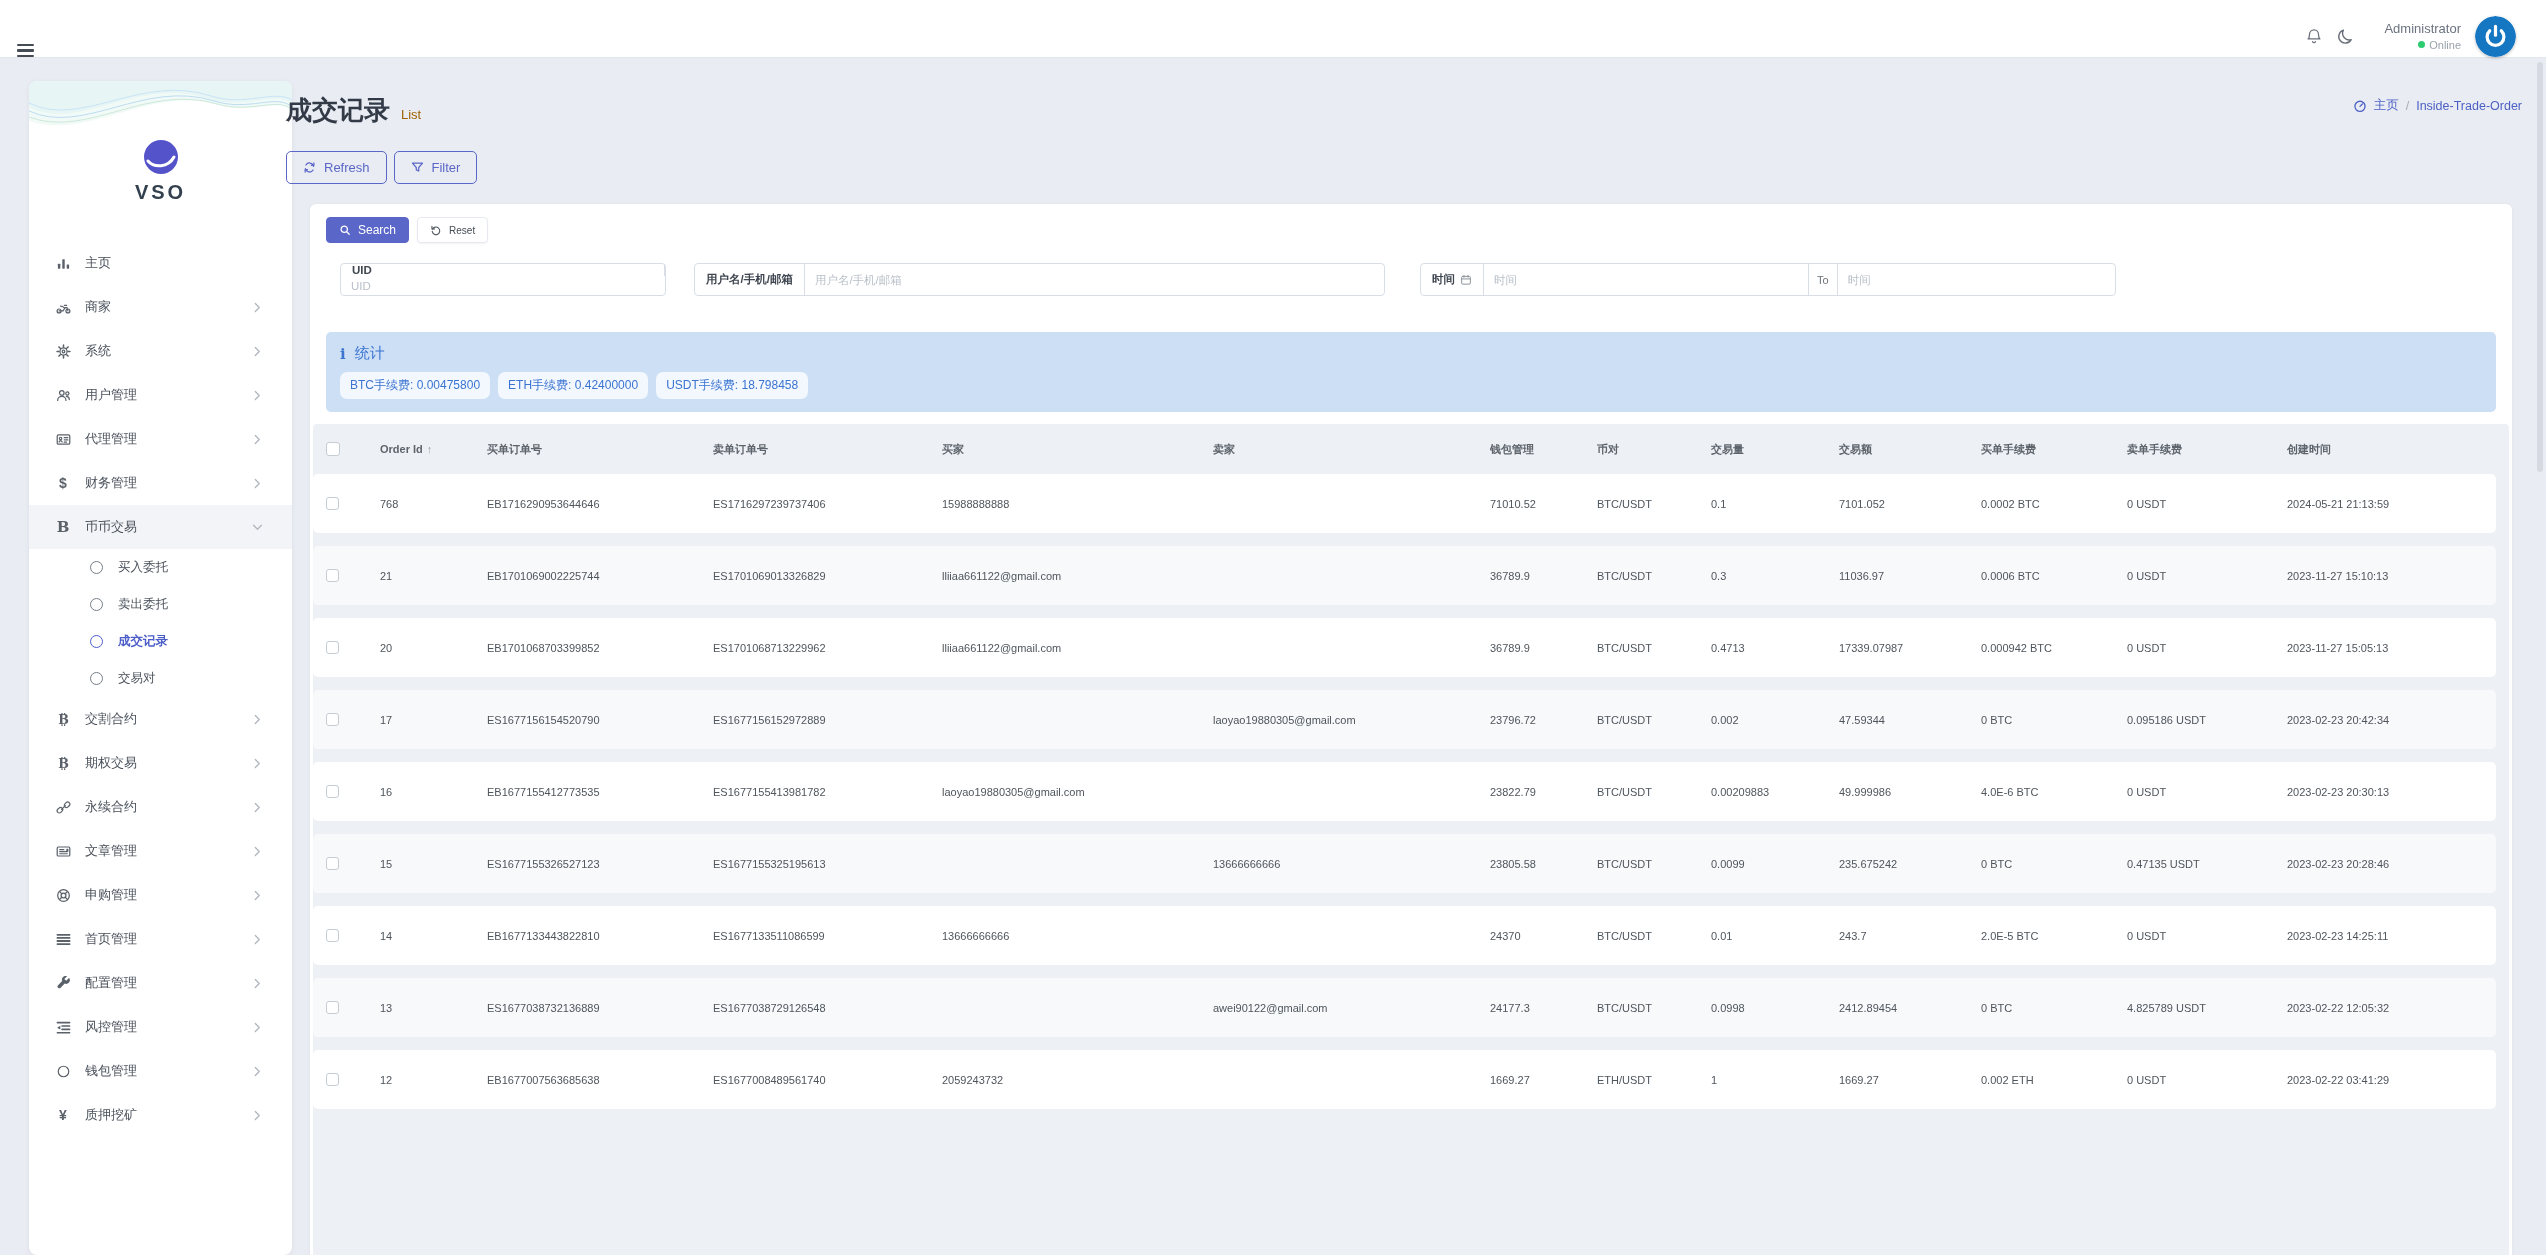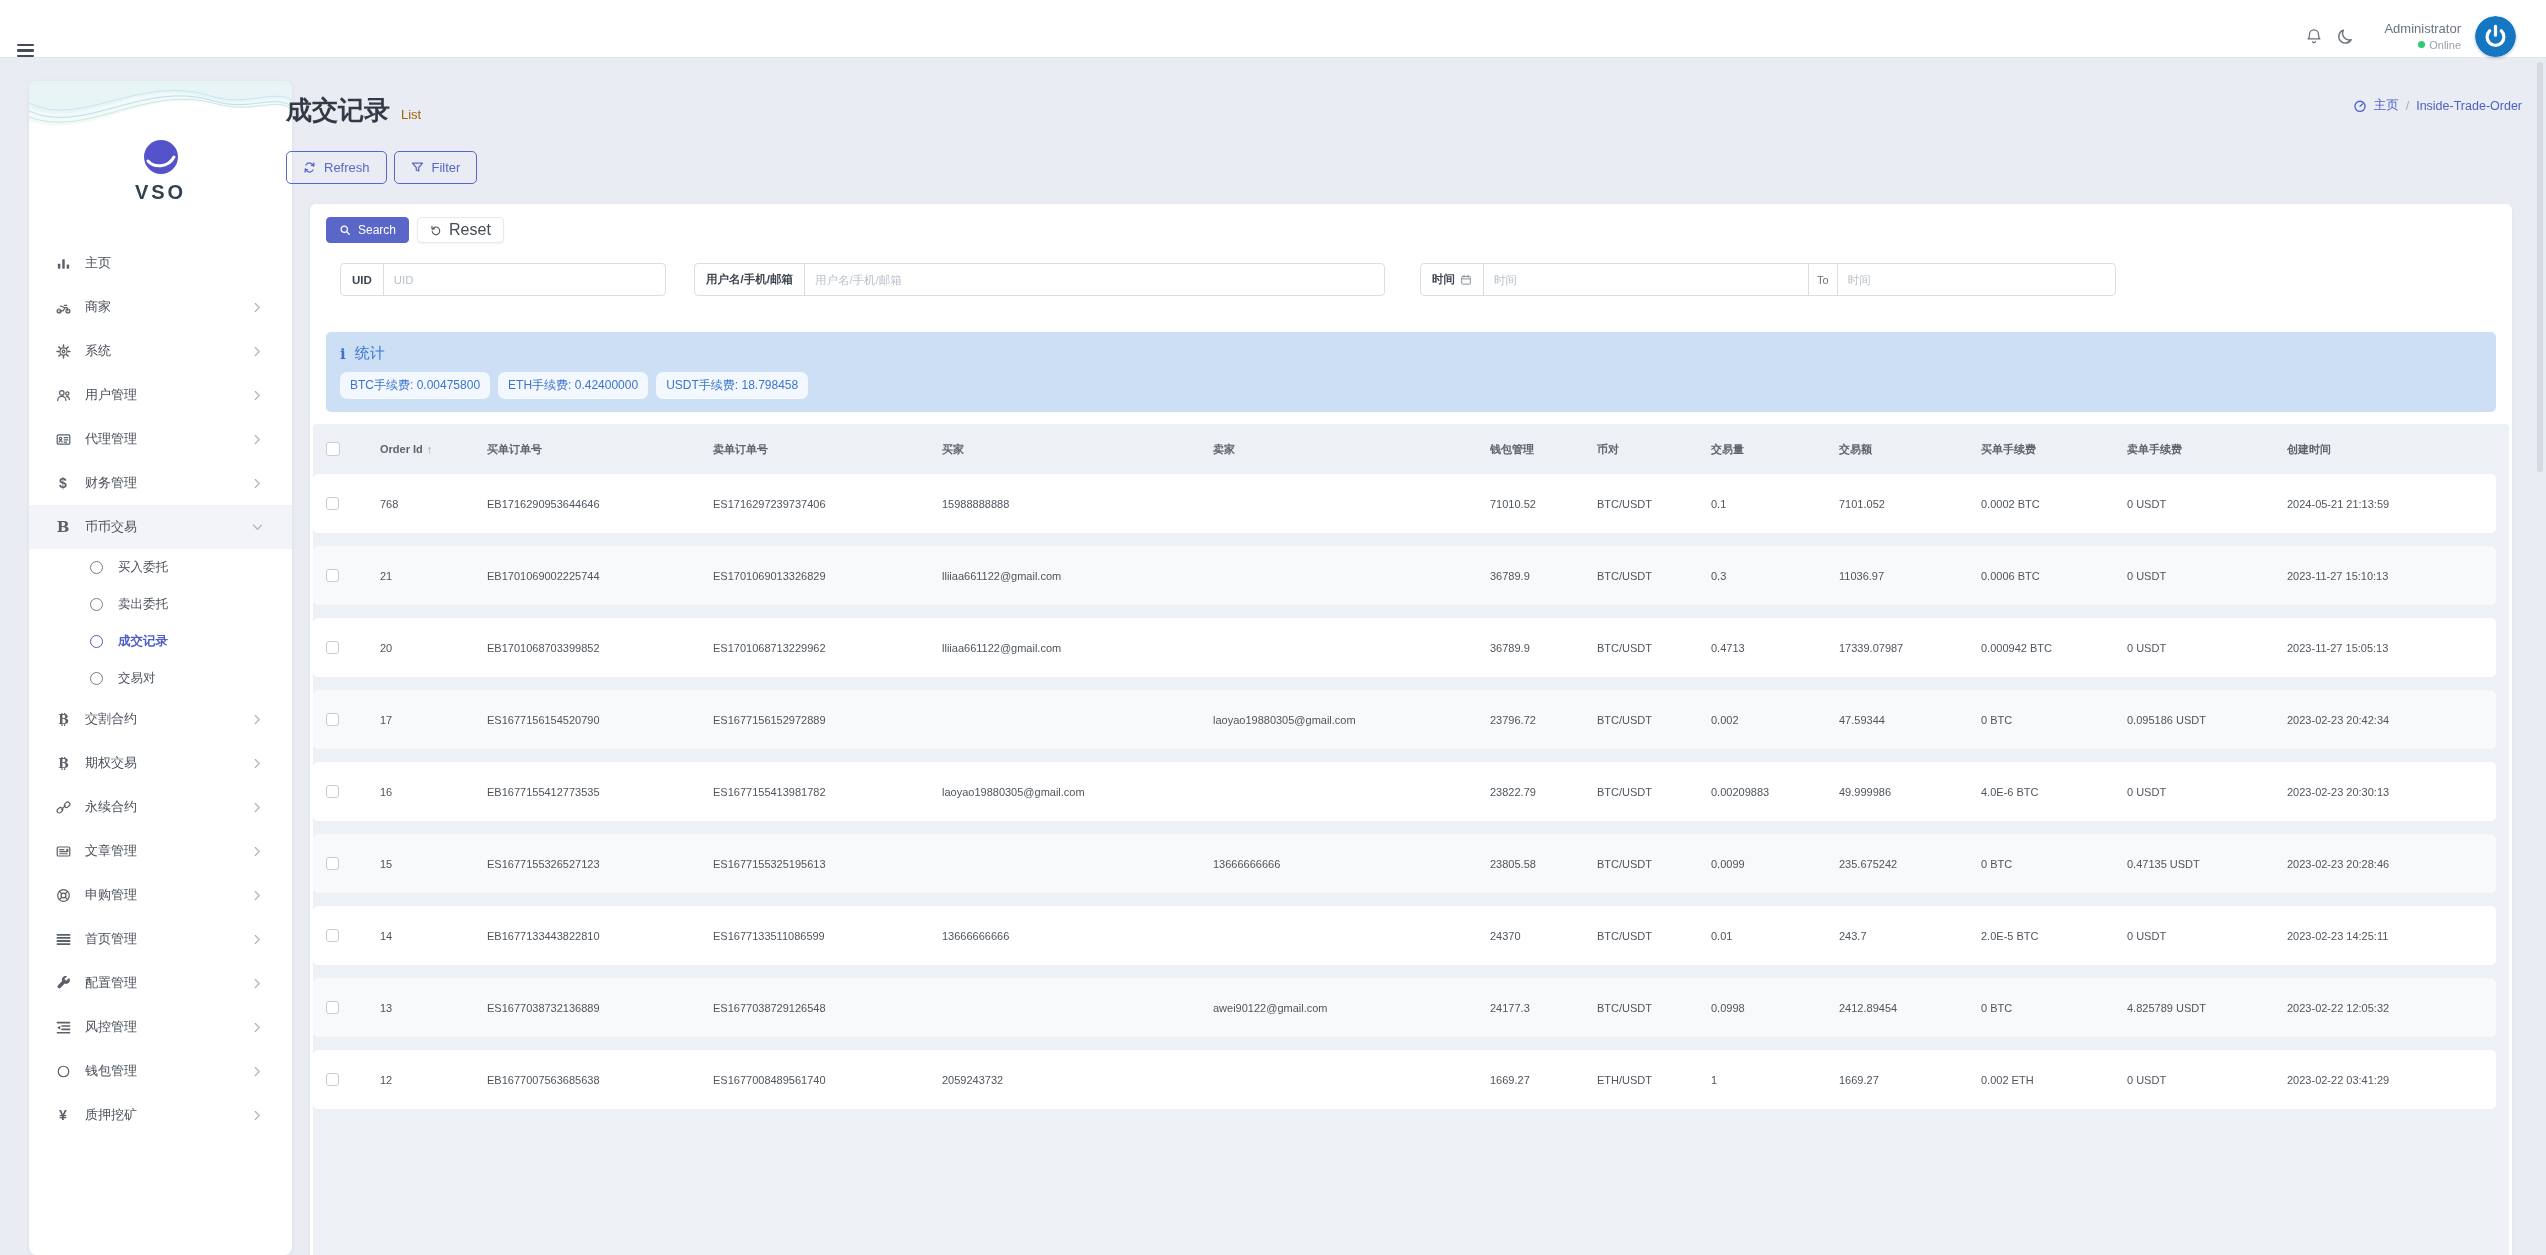--- a/index.html
+++ b/index.html
@@ -54,31 +54,31 @@
   .bc-link{cursor:pointer;}
   .btn-row{margin-top:23px;display:flex;gap:7px;}
   .btn-outline{height:33px;padding:0 16px;border:1px solid #5a66c8;color:#5a66c8;background:transparent;border-radius:5px;font-size:13px;display:flex;align-items:center;gap:8px;cursor:pointer;font-family:inherit;}
   .btn-outline svg{width:13px;height:13px;}
 
   
   .card{margin:20px 18px 0 24px;background:#fff;border-radius:6px;box-shadow:0 1px 4px rgba(45,55,75,.05);padding:13px 16px 0;height:1069px;overflow:hidden;position:relative;}
   .toolbar{display:flex;gap:8px;}
   .btn-search{height:26px;padding:0 12px;background:#5a66c8;border:1px solid #5a66c8;color:#fff;border-radius:4px;font-size:12px;display:flex;align-items:center;gap:7px;cursor:pointer;font-family:inherit;}
   .btn-search svg{width:12px;height:12px;}
-  .btn-reset{height:26px;padding:0 12px;background:#fff;border:1px solid #e7e9f0;color:#454c55;border-radius:4px;font-size:16px;display:flex;align-items:center;gap:7px;cursor:pointer;font-family:inherit;box-shadow:0 1px 2px rgba(45,55,75,.06);}
+  .btn-reset{height:26px;padding:0 12px;background:#fff;border:1px solid #e7e9f0;color:#454c55;border-radius:4px;font-size:10px;display:flex;align-items:center;gap:7px;cursor:pointer;font-family:inherit;box-shadow:0 1px 2px rgba(45,55,75,.06);}
   .btn-reset svg{width:12px;height:12px;}
 
   .form-row{margin-top:20px;display:flex;align-items:center;}
   .igroup{display:flex;align-items:stretch;height:33px;border:1px solid #d9dee6;border-radius:4px;background:#fff;box-sizing:border-box;}
   .ilabel{display:flex;align-items:center;gap:5px;padding:0 11px;border-right:1px solid #d9dee6;font-size:11.5px;font-weight:700;color:#3f4650;white-space:nowrap;}
   .ilabel svg{width:12px;height:12px;color:#8a9199;}
   .igroup input{border:none;outline:none;flex:1;min-width:0;padding:0 10px;font-size:11.5px;color:#454c55;font-family:inherit;background:transparent;}
   .igroup input::placeholder{color:#b9c0c9;}
   .ito{display:flex;align-items:center;padding:0 8px;border-left:1px solid #d9dee6;border-right:1px solid #d9dee6;font-size:11px;color:#6e747b;}
-  .g1{width:326px;margin-left:14px;}
+  .g1{width:326px;margin-left:14px;flex-direction:column;}
   .g2{width:691px;margin-left:28px;}
   .g3{width:696px;margin-left:35px;}
   .g3 .seg1{width:304px;flex:none;}
   .g3 .seg2{width:316px;flex:none;}
 
   .alert{margin-top:36px;background:#cddff5;border-radius:5px;padding:12px 14px 13px;}
   .alert-title{font-size:15px;color:#3b74d1;display:flex;align-items:center;gap:9px;}
   .alert-title .info-i{font-family:"DejaVu Serif","Liberation Serif",serif;font-weight:700;font-size:15px;}
   .badges{margin-top:9px;display:flex;gap:8px;}
   .badge{background:#f3f8fe;color:#3b74d1;font-size:12px;padding:5px 10px;border-radius:7px;}

